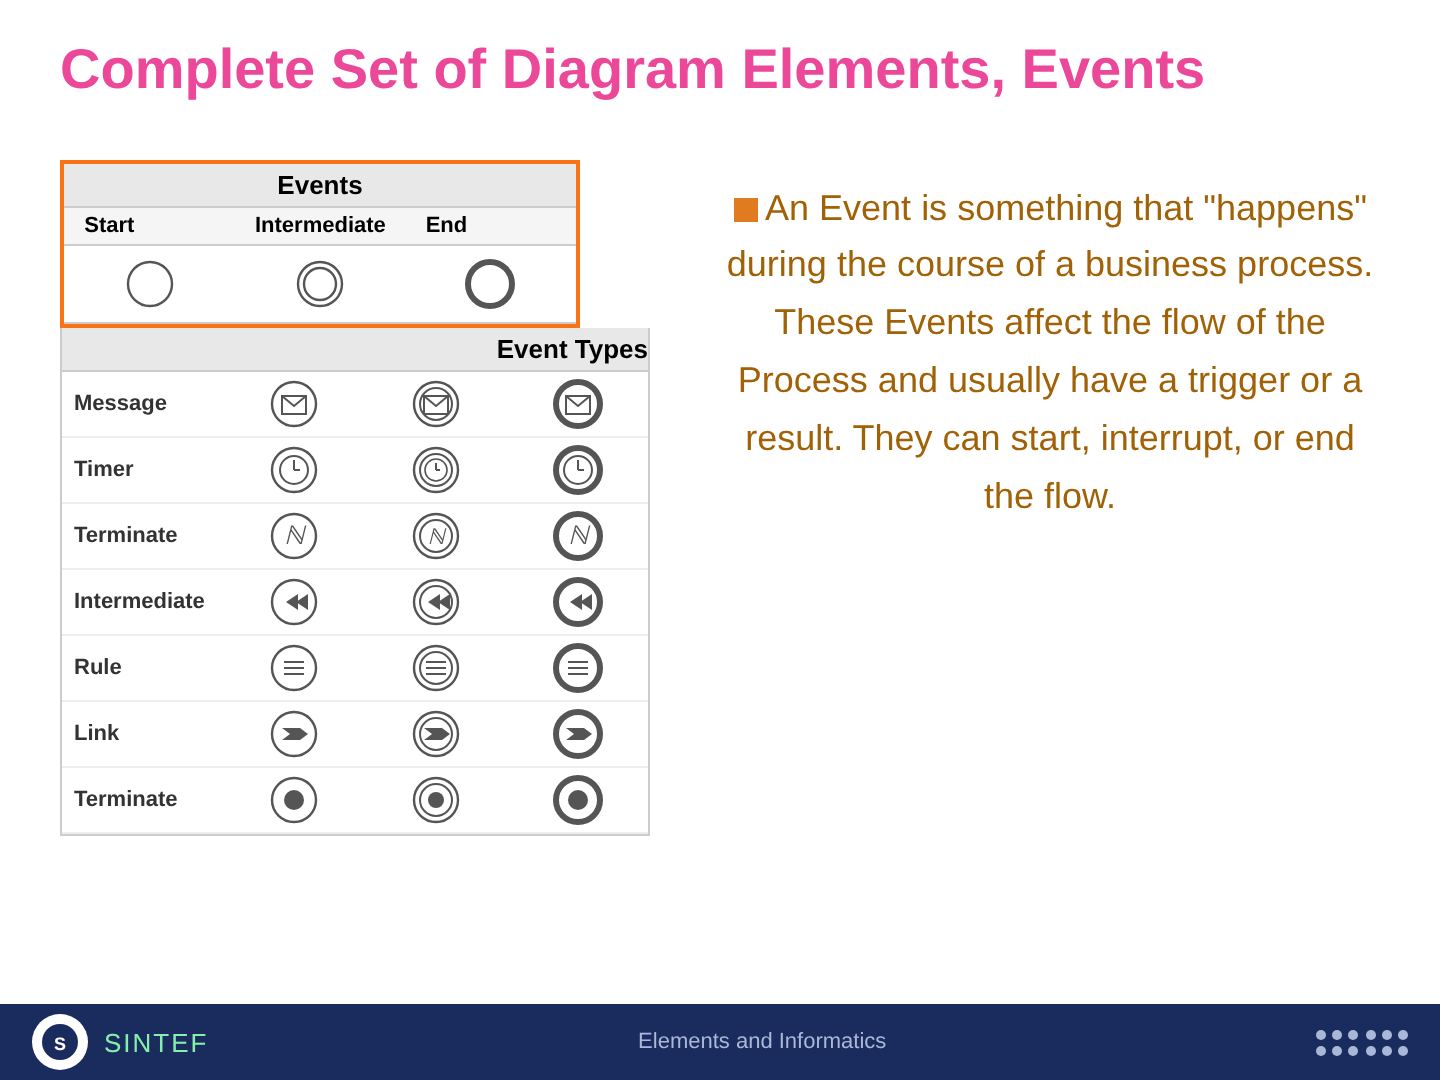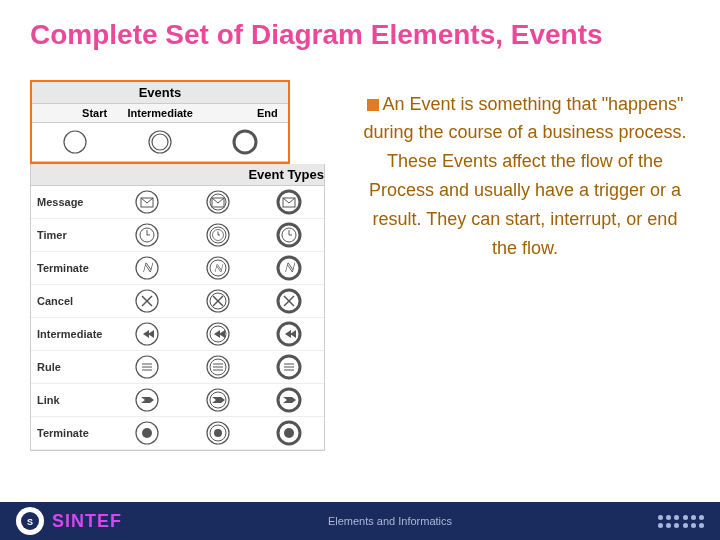--- a/index.html
+++ b/index.html
@@ -62,21 +62,21 @@
       justify-content: space-around;
       padding: 3px 0;
       border-bottom: 1px solid #ccc;
       background: #f5f5f5;
     }
 
     .events-col-headers span {
       font-size: 11px;
       font-weight: bold;
       width: 65px;
-      text-align: right;
+      text-align: left;
     }
 
     .events-icons-row {
       display: flex;
       justify-content: space-around;
       align-items: center;
       padding: 5px 0;
       border-bottom: 1px solid #ccc;
     }
 
@@ -169,23 +169,23 @@
       border-radius: 50%;
       display: flex;
       align-items: center;
       justify-content: center;
       font-size: 9px;
       font-weight: bold;
       color: #1a2b5e;
     }
 
     .footer-sintef {
-      color: #d946ef;
-      font-size: 18px;
-      font-weight: bold;
+      color: #86efac;
+      font-size: 13px;
+      font-weight: normal;
       letter-spacing: 1px;
     }
 
     .footer-center {
       color: #aab8d8;
       font-size: 11px;
     }
 
     .footer-dots {
       display: flex;
@@ -310,41 +310,20 @@
               <circle cx="13" cy="13" r="8" fill="none" stroke="#555" stroke-width="1"></circle>
               <text x="13" y="17" text-anchor="middle" font-size="11" font-style="italic" fill="#555">ℕ</text>
             </svg>
           <svg width="26" height="26" viewBox="0 0 26 26">
               <circle cx="13" cy="13" r="11" fill="none" stroke="#555" stroke-width="3"></circle>
               <text x="13" y="17" text-anchor="middle" font-size="13" font-style="italic" fill="#555">ℕ</text>
             </svg>
         </div>
       </div>
 
-      <div class="event-type-row">
-        <div class="event-type-label">Cancel</div>
-        <div class="event-type-icons">
-          <svg width="26" height="26" viewBox="0 0 26 26">
-              <circle cx="13" cy="13" r="11" fill="none" stroke="#555" stroke-width="1.2"></circle>
-              <line x1="8" y1="8" x2="18" y2="18" stroke="#555" stroke-width="1.5"></line>
-              <line x1="18" y1="8" x2="8" y2="18" stroke="#555" stroke-width="1.5"></line>
-            </svg>
-          <svg width="26" height="26" viewBox="0 0 26 26">
-              <circle cx="13" cy="13" r="11" fill="none" stroke="#555" stroke-width="1.2"></circle>
-              <circle cx="13" cy="13" r="8" fill="none" stroke="#555" stroke-width="1"></circle>
-              <line x1="8" y1="8" x2="18" y2="18" stroke="#555" stroke-width="1.5"></line>
-              <line x1="18" y1="8" x2="8" y2="18" stroke="#555" stroke-width="1.5"></line>
-            </svg>
-          <svg width="26" height="26" viewBox="0 0 26 26">
-              <circle cx="13" cy="13" r="11" fill="none" stroke="#555" stroke-width="3"></circle>
-              <line x1="8" y1="8" x2="18" y2="18" stroke="#555" stroke-width="1.5"></line>
-              <line x1="18" y1="8" x2="8" y2="18" stroke="#555" stroke-width="1.5"></line>
-            </svg>
-        </div>
-      </div>
 
       <div class="event-type-row">
         <div class="event-type-label">Intermediate</div>
         <div class="event-type-icons">
           <svg width="26" height="26" viewBox="0 0 26 26">
               <circle cx="13" cy="13" r="11" fill="none" stroke="#555" stroke-width="1.2"></circle>
               <polygon points="15,9 9,13 15,17" fill="#555"></polygon>
               <polygon points="20,9 14,13 20,17" fill="#555"></polygon>
             </svg>
           <svg width="26" height="26" viewBox="0 0 26 26">

